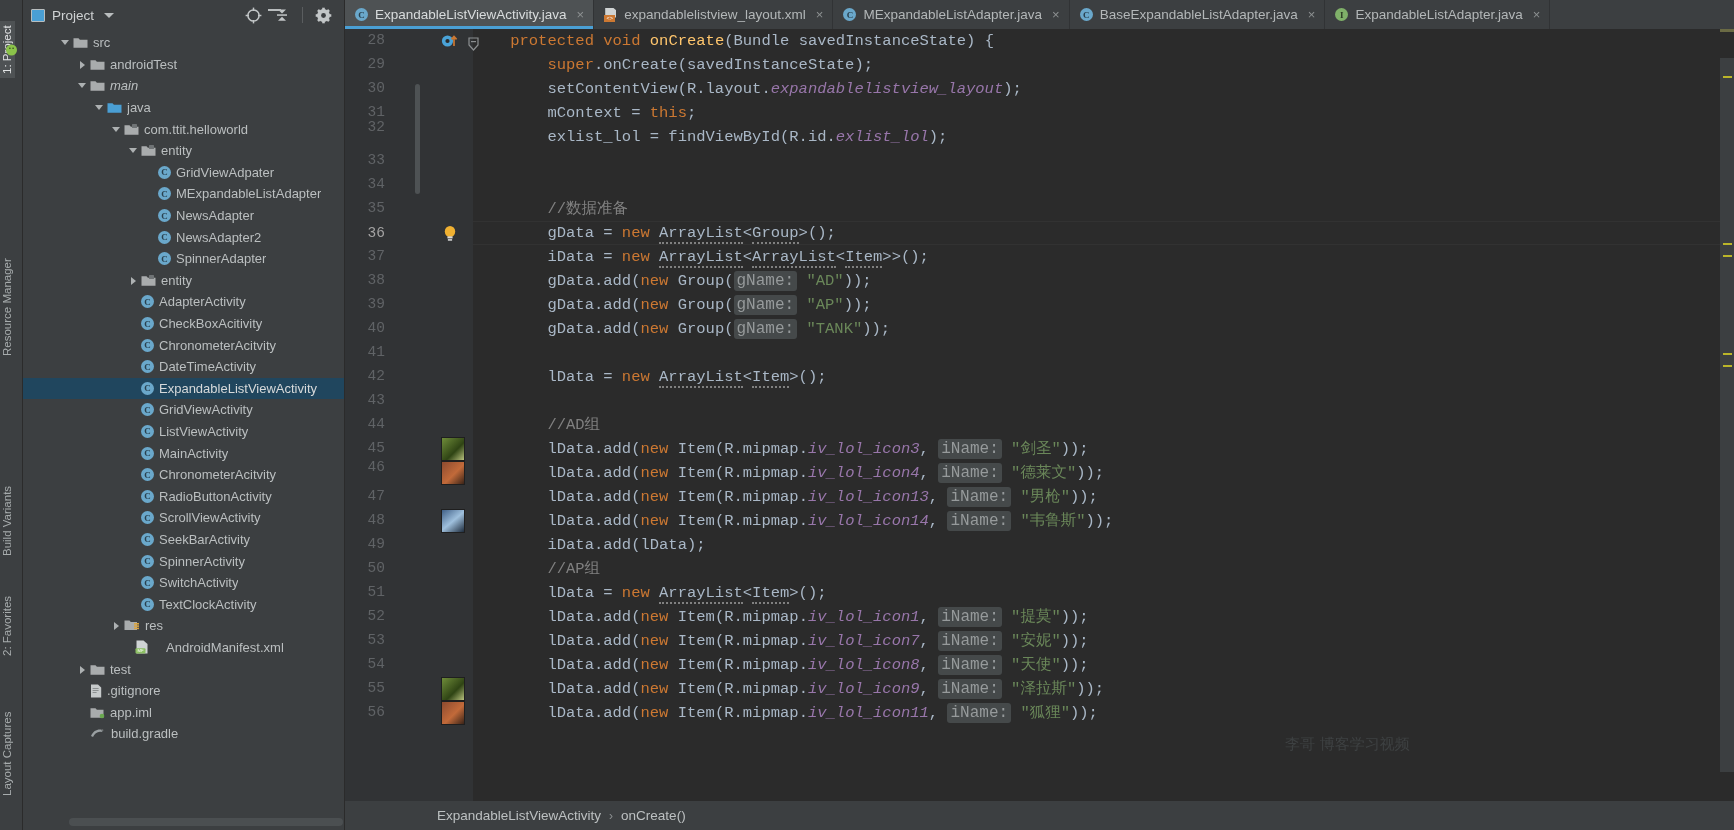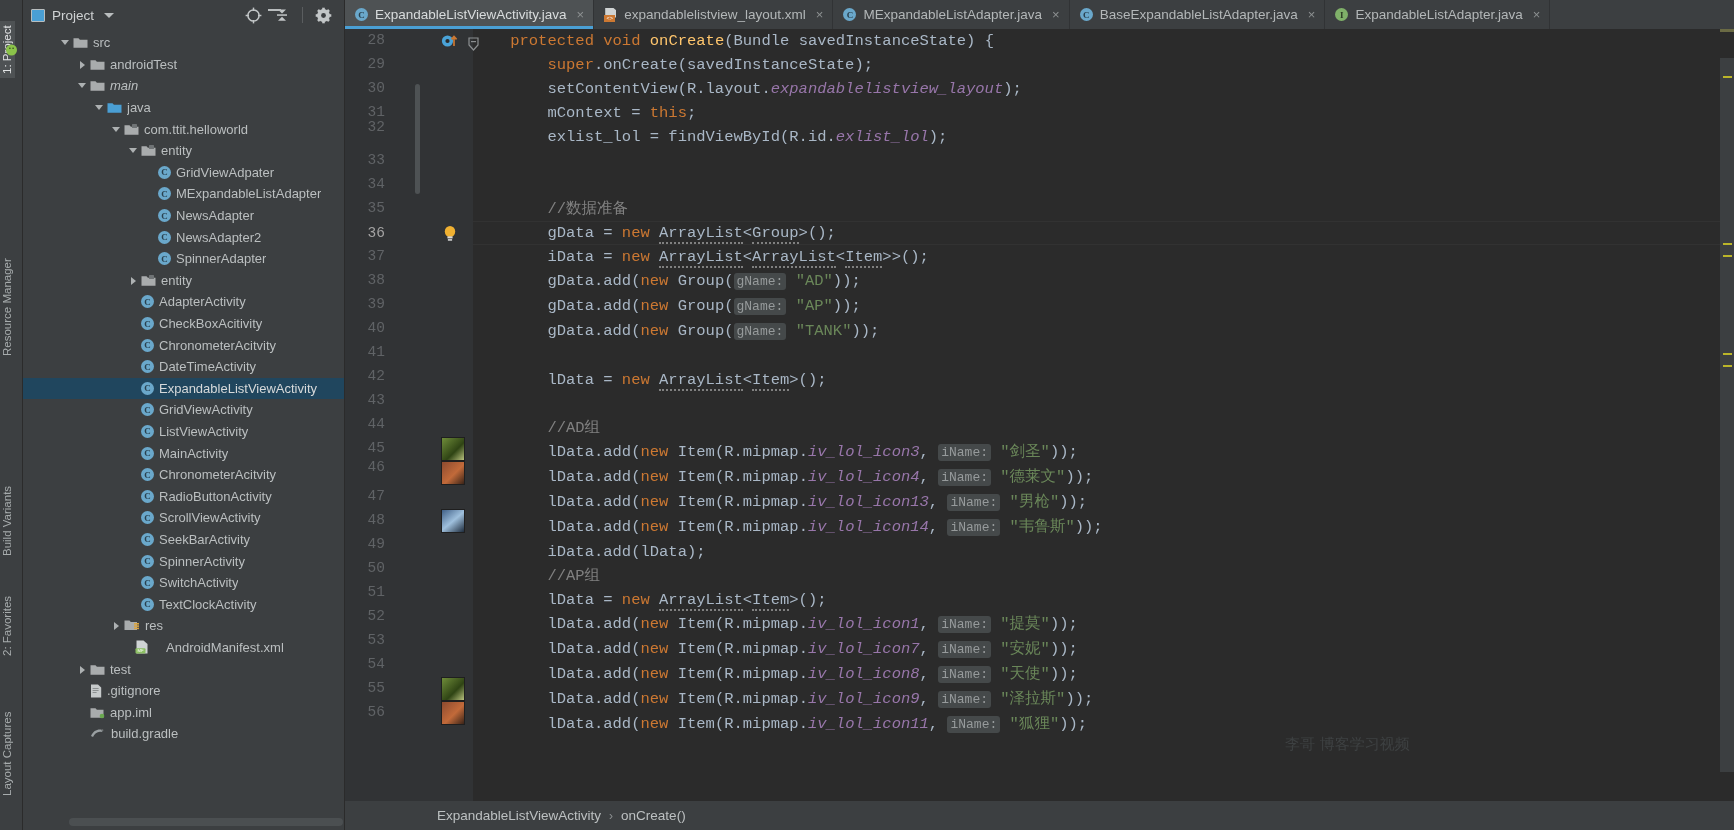--- a/index.html
+++ b/index.html
@@ -168,21 +168,21 @@
     letter-spacing:0px;
   }
   .k{ color:#cc7832; }
   .m{ color:#ffc66d; }           
   .f{ color:#9876aa; font-style:italic; }          
   .s{ color:#6a8759; }           
   .c{ color:#808080; }           
   .t{ color:#a9b7c6; }
   .hint{
     background:#45494a; color:#969a9b; border-radius:3px;
-    padding:1px 3px; font-size:13px;
+    padding:1px 3px; font-size:16px;
   }
   .wv{ border-bottom:2px dotted #808080; }
 
   
   .stripe{
     position:absolute; right:0; top:29px; width:14px; bottom:29px;
     background:#3c3f41;
   }
   .stripe .mk{ position:absolute; right:2px; width:9px; height:2px; }
 

